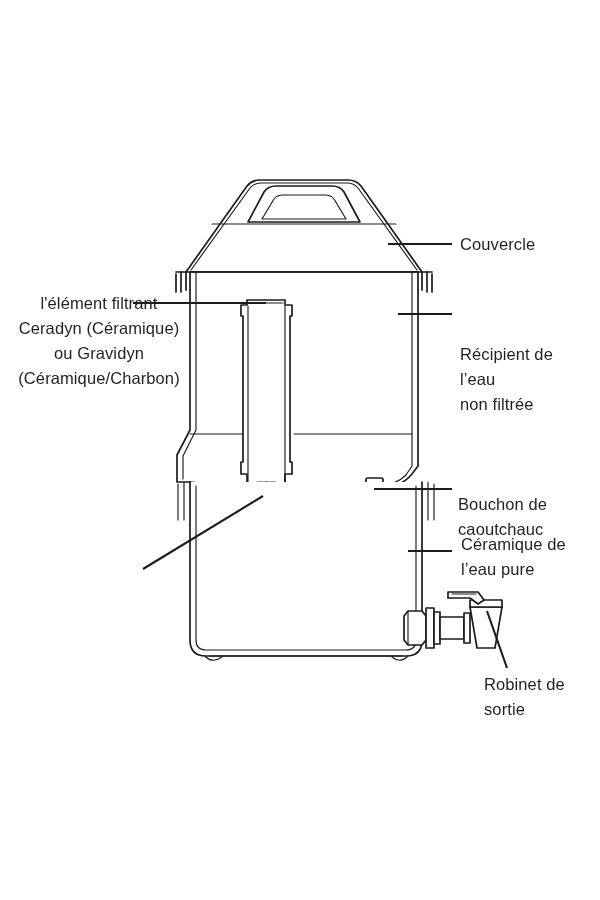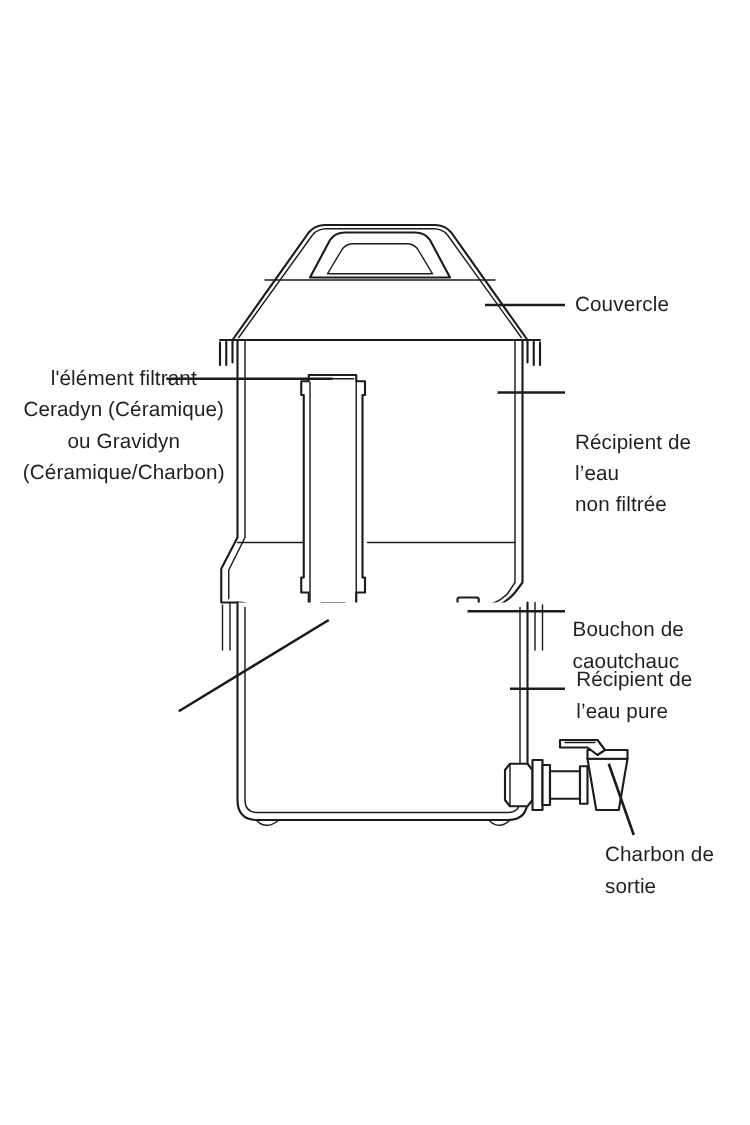--- a/index.html
+++ b/index.html
@@ -275,20 +275,20 @@
 non filtrée</div>
 
   <div class="label-text label-left" style="left:4px; top:291px; width:190px;">l'élément filtrant
 Ceradyn (Céramique)
 ou Gravidyn
 (Céramique/Charbon)</div>
 
   <div class="label-text label-right" style="left:458px; top:476px; width:136px;margin-top:16px;">Bouchon de
 caoutchauc</div>
 
-  <div class="label-text label-right" style="left:461px; top:532px; width:124px;">Récipient de
+  <div class="label-text label-right" style="left:461px; top:532px; width:124px;">Céramique de
 l’eau pure</div>
 
 
-  <div class="label-text label-right" style="left:484px; top:672px; width:110px;">Charbon de
+  <div class="label-text label-right" style="left:484px; top:672px; width:110px;">Robinet de
 sortie</div>
 
 </div>
 
 </body></html>

